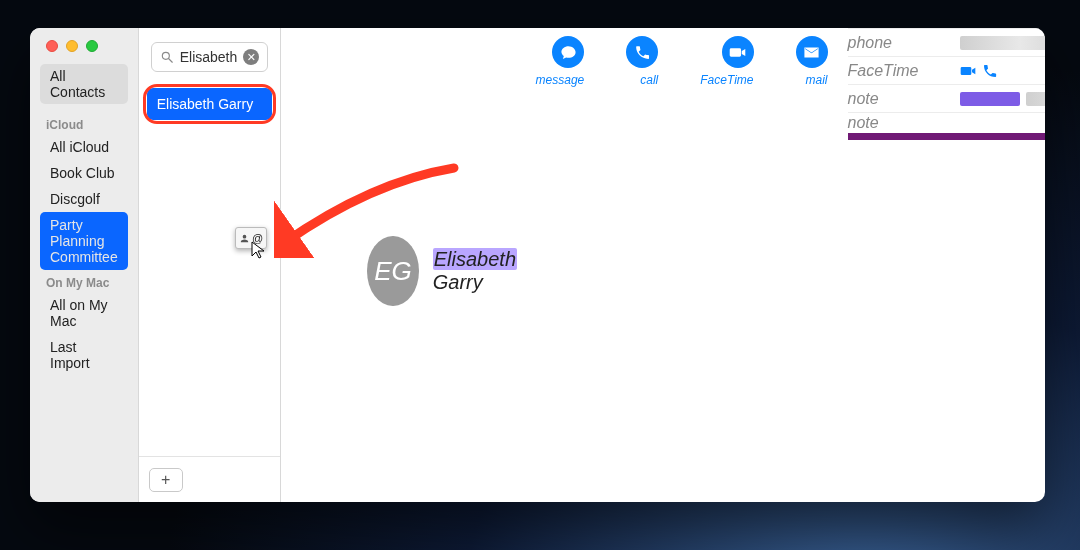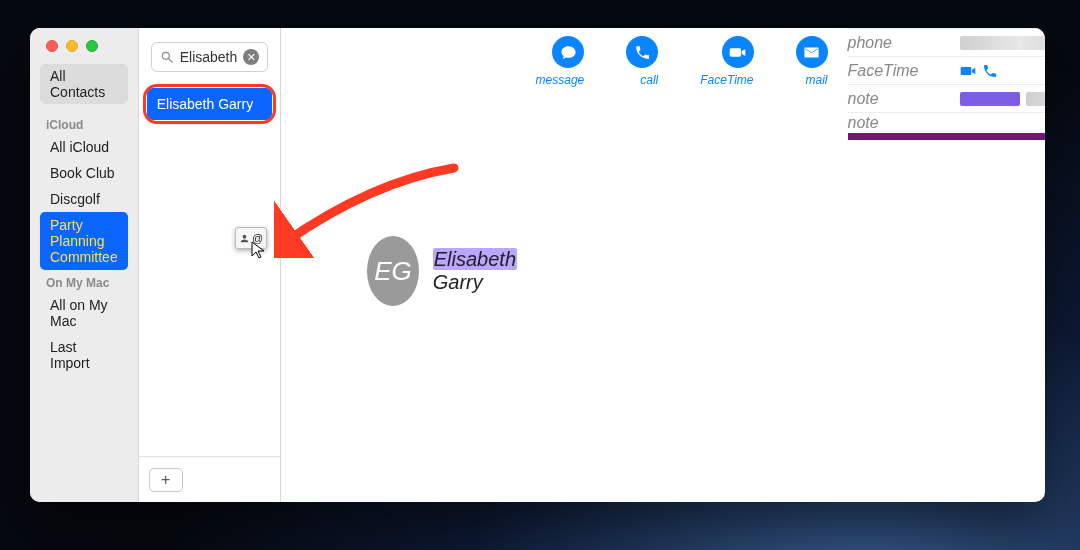--- a/index.html
+++ b/index.html
@@ -40,21 +40,21 @@
     border-radius: 5px;
     font-size: 14px;
   }
   .group-header {
     padding: 6px 16px 2px; font-size: 12px; color:#8b8b8b; font-weight:600;
   }
   .group-item {
     padding: 5px 10px; margin: 0 10px;
     border-radius:5px; font-size:14px;
   }
-  .group-item.selected { background:#0a66ff; color:#fde047; }
+  .group-item.selected { background:#0a66ff; color:#e5e5e5; }
   .middle {
     width: 217px;
     border-right:1px solid #d8d8d8;
     display:flex; flex-direction:column;
     position: relative;
   }
   .search-wrap { padding: 14px 12px 10px; }
   .search {
     display:flex; align-items:center;
     width: 100%; height: 30px;

